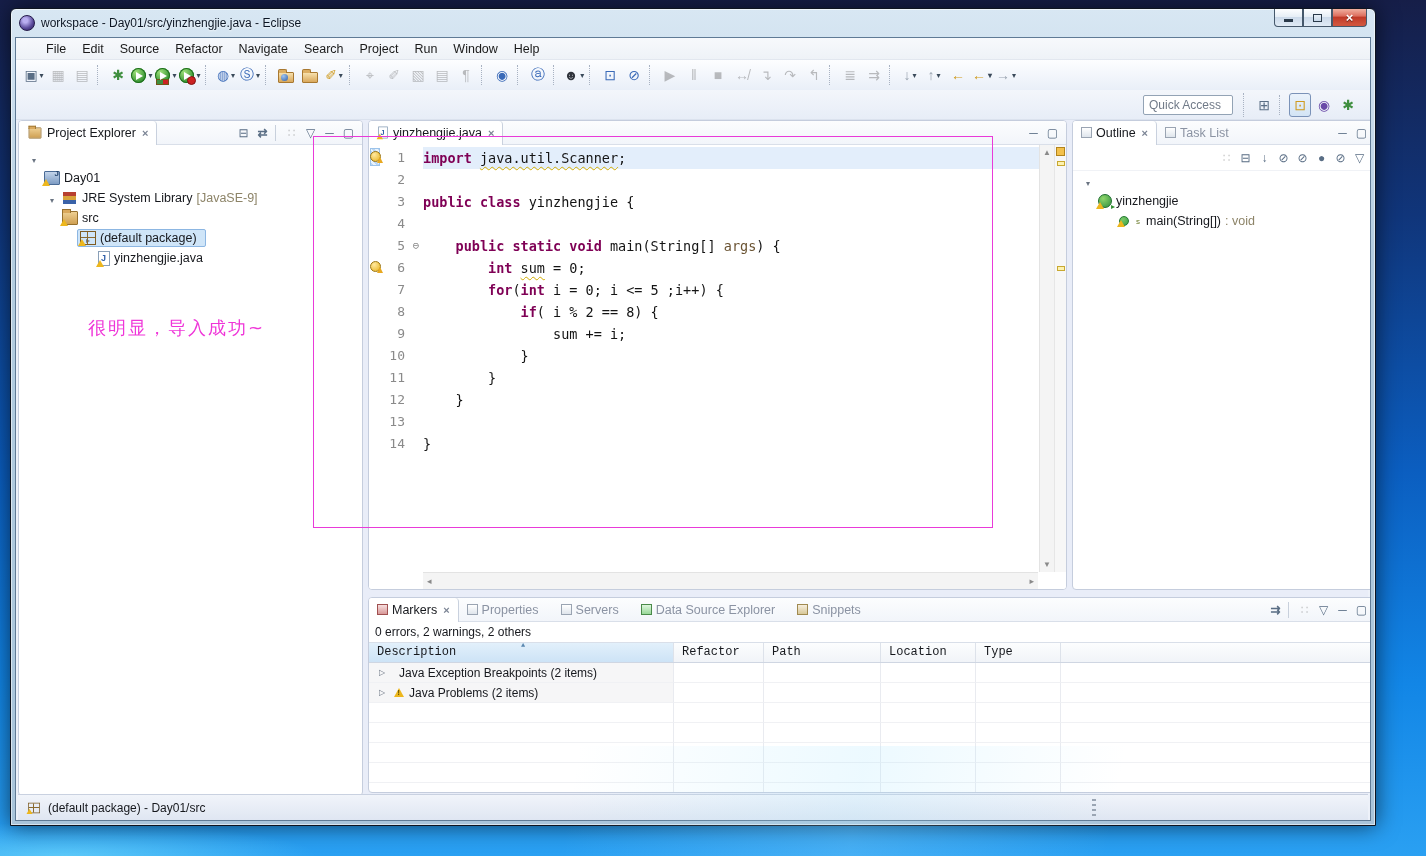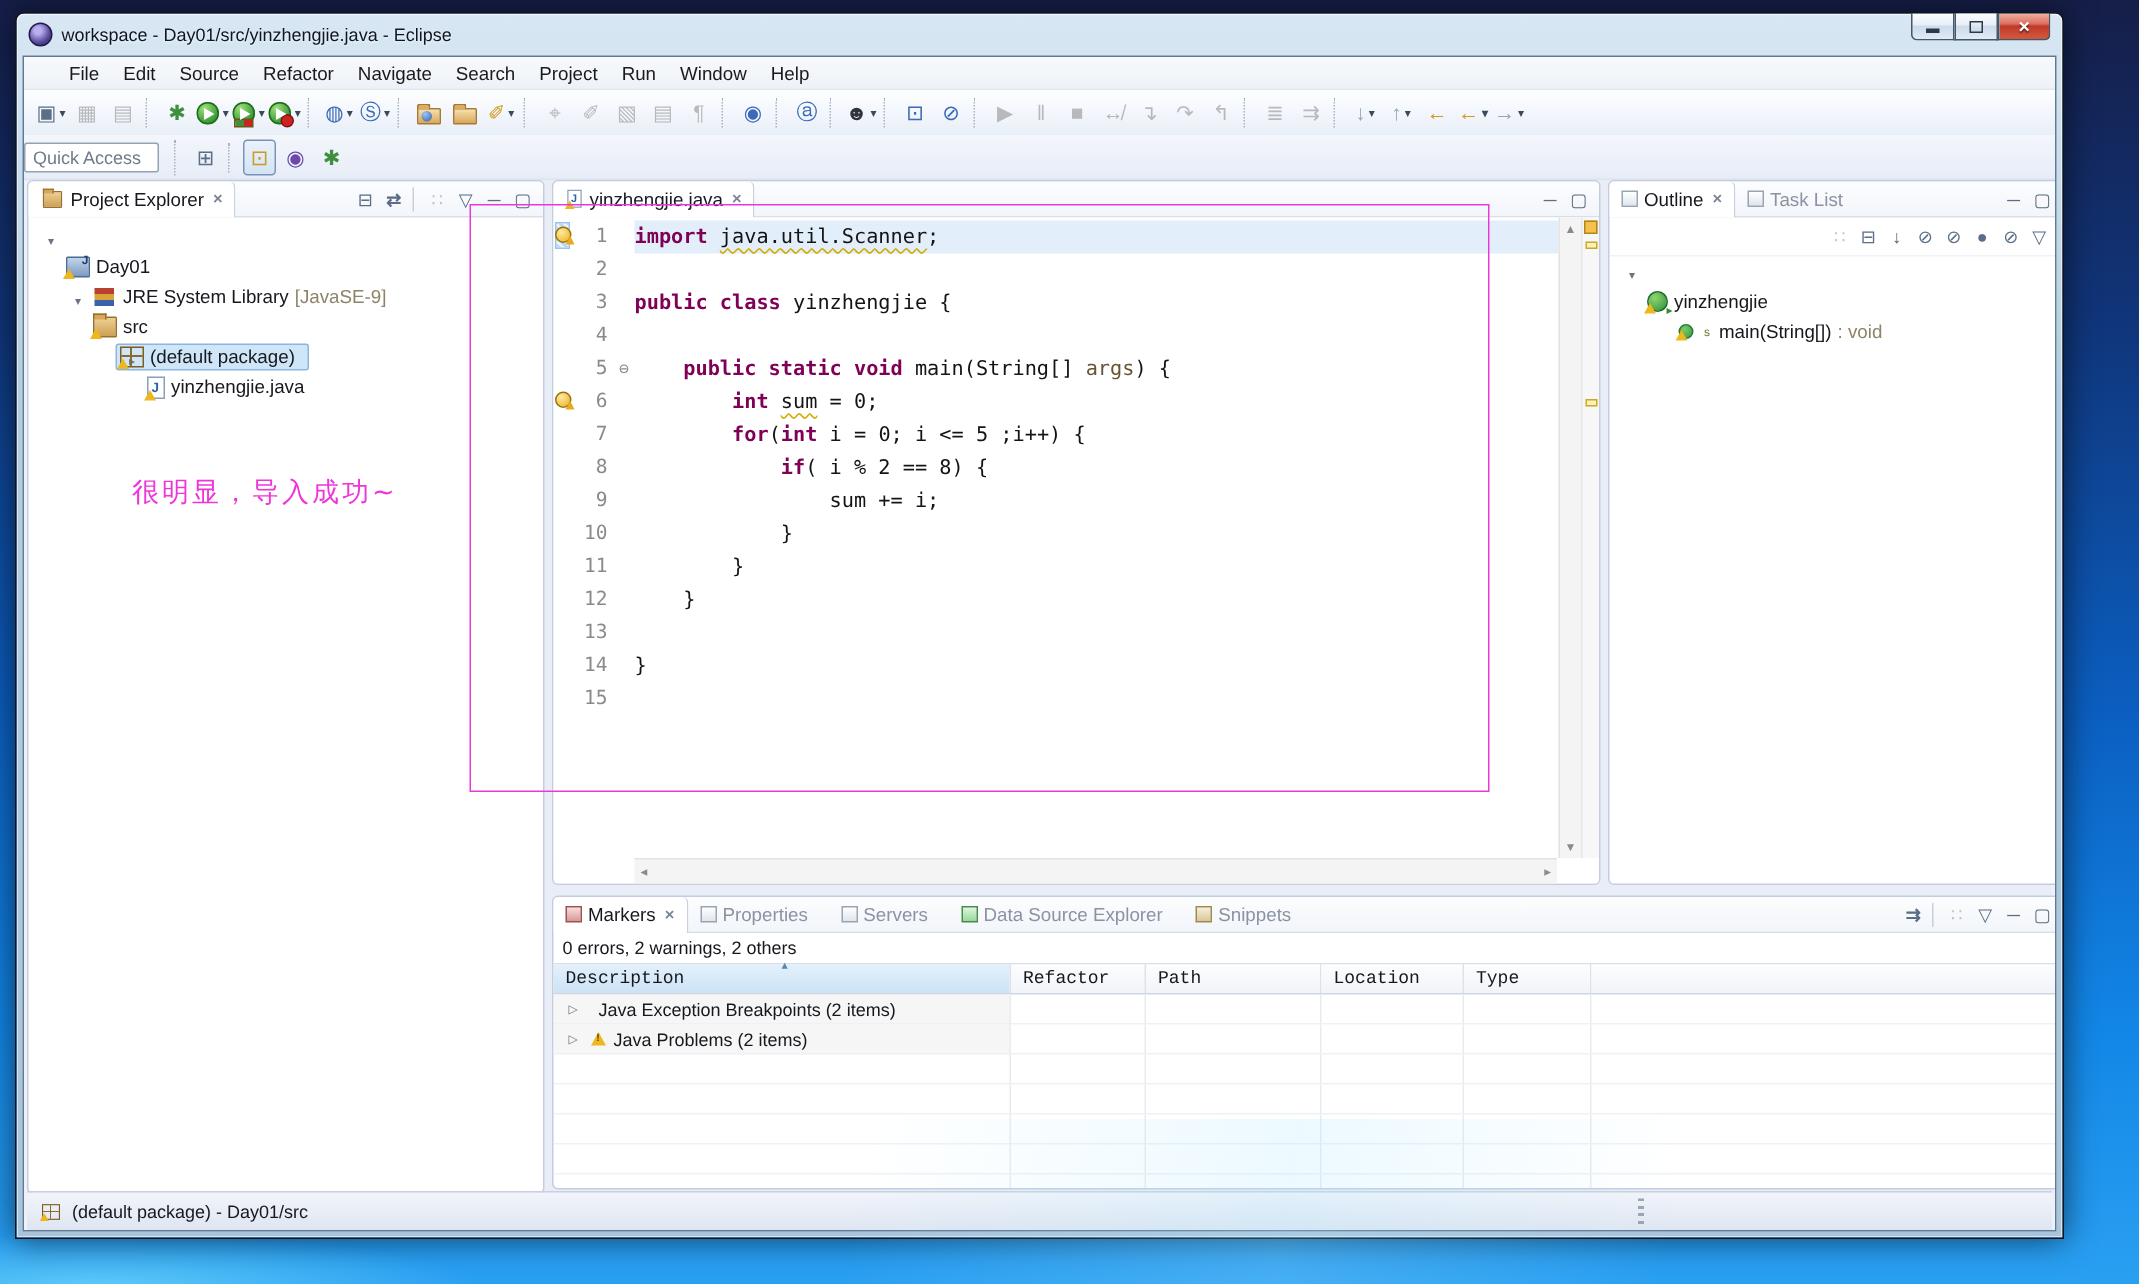--- a/index.html
+++ b/index.html
@@ -27,21 +27,21 @@
     background:linear-gradient(180deg,#f0b0a0,#dd7060 40%,#c03a28 50%,#d0543c 90%); }
   .glyph-min { width:9px; height:3px; background:#2a3a4a; margin-top:6px; }
   .glyph-max { width:9px; height:8px; border:1px solid #2a3a4a; background:linear-gradient(#e8f0f8,#c8d8e8); }
 
   .client { position:absolute; left:4px; right:4px; top:28px; bottom:4px; background:#edf1f9; border:1px solid #5f7a95; overflow:hidden; }
 
   .menubar { height:22px; background:linear-gradient(#f7f9fc,#eef2f7); display:flex; align-items:center; padding-left:22px; border-bottom:1px solid #e2e7ef; }
   .menu-item { font-size:12.5px; color:#1a1a1a; padding:2px 8px; border-radius:2px; }
 
   .tbrow1 { height:30px; background:linear-gradient(#fdfeff,#e9eff8); display:flex; align-items:center; padding-left:6px; }
-  .tbrow2 { height:30px; background:linear-gradient(#f3f6fb,#e7edf7); display:flex; align-items:center; padding-right:10px; border-bottom:1px solid #dbe2ee; }
+  .tbrow2 { height:30px; background:linear-gradient(#f3f6fb,#e7edf7); display:flex; align-items:center; justify-content:flex-end; padding-right:10px; border-bottom:1px solid #dbe2ee; }
   .tb-item { min-width:22px; height:24px; display:inline-flex; align-items:center; justify-content:center; margin:0 1px; border-radius:3px; font-size:14px; color:#4a5a6a; position:relative; }
   .tb-sep { width:6px; height:20px; margin:0 3px; border-left:1px dotted #a8b2c2; }
   .has-dd::after { content:"▾"; font-size:8px; color:#3a4a5a; margin-left:2px; }
   .dis { opacity:.38; filter:grayscale(1); }
   .c-green { color:#3f8f3f; } .c-blue { color:#3a6ab8; } .c-gold { color:#cf9a1d; }
   .c-slate { color:#5a6e85; } .c-dark { color:#30343c; } .c-purple { color:#6a4aa8; } .c-dim { color:#9aa4b0; }
   .b-gold { font-weight:bold; }
   .ic-run { width:15px; height:15px; border-radius:50%; flex:none; position:relative;
     background:radial-gradient(circle at 35% 28%,#9fe07b,#2e8f2e 75%); box-shadow:inset 0 0 0 1px #1d6e1d; }
   .ic-run::after { content:""; position:absolute; left:5px; top:4px; border-left:7px solid #fff; border-top:4px solid transparent; border-bottom:4px solid transparent; }
@@ -547,25 +547,20 @@
                 <div class="ed-line">
                   <span class="ed-num">13</span>
                   <span class="ed-foldcol"></span>
                   <span class="ed-code"></span>
                 </div>
                 <div class="ed-line">
                   <span class="ed-num">14</span>
                   <span class="ed-foldcol"></span>
                   <span class="ed-code"><span class="tk-pl">}</span></span>
                 </div>
-                <div class="ed-line">
-                  <span class="ed-num">15</span>
-                  <span class="ed-foldcol"></span>
-                  <span class="ed-code"></span>
-                </div>
               </div>
             <div class="ed-ruler">
               <div class="ruler-sel"></div>
             <span class="gut-warn" style="top: 6px;"></span>
                 <span class="gut-warn" style="top: 116px;"></span>
               </div>
             <div class="ed-vscroll">
               <span class="arr" style="top:3px">▲</span>
               <span class="arr" style="bottom:3px">▼</span>
             </div>

